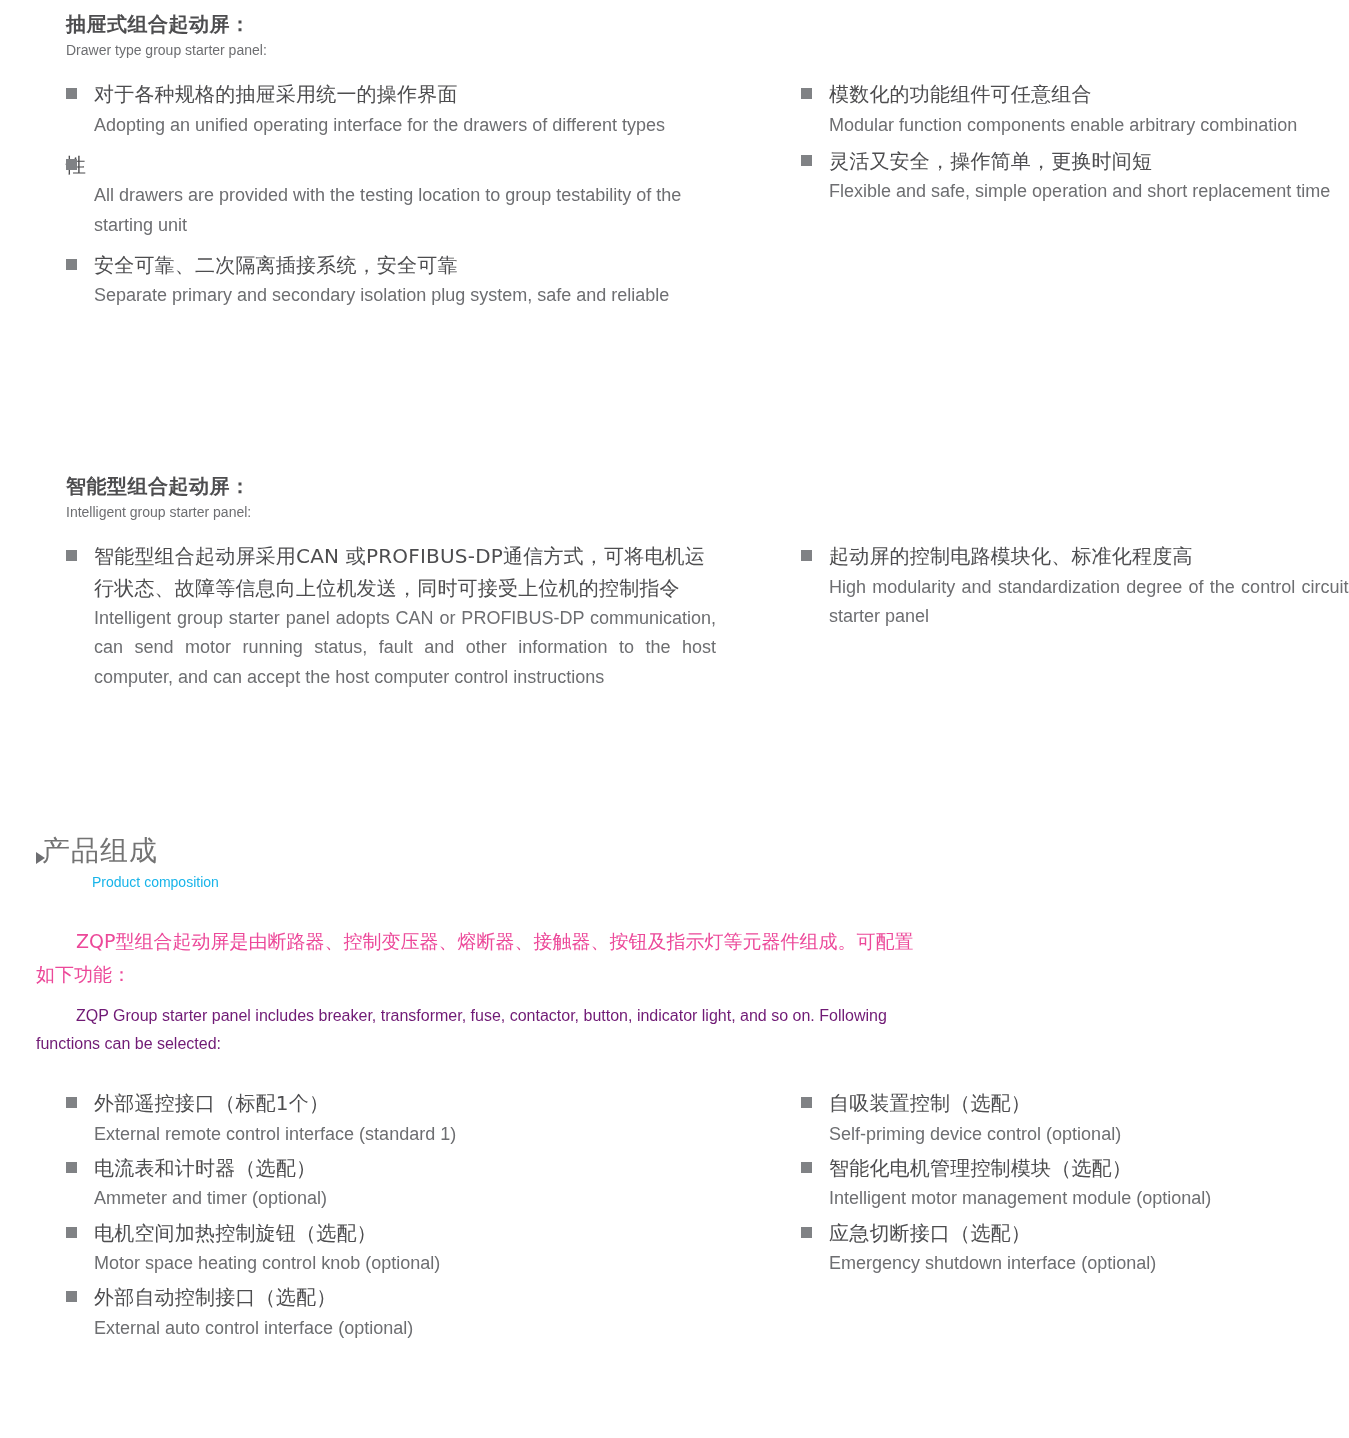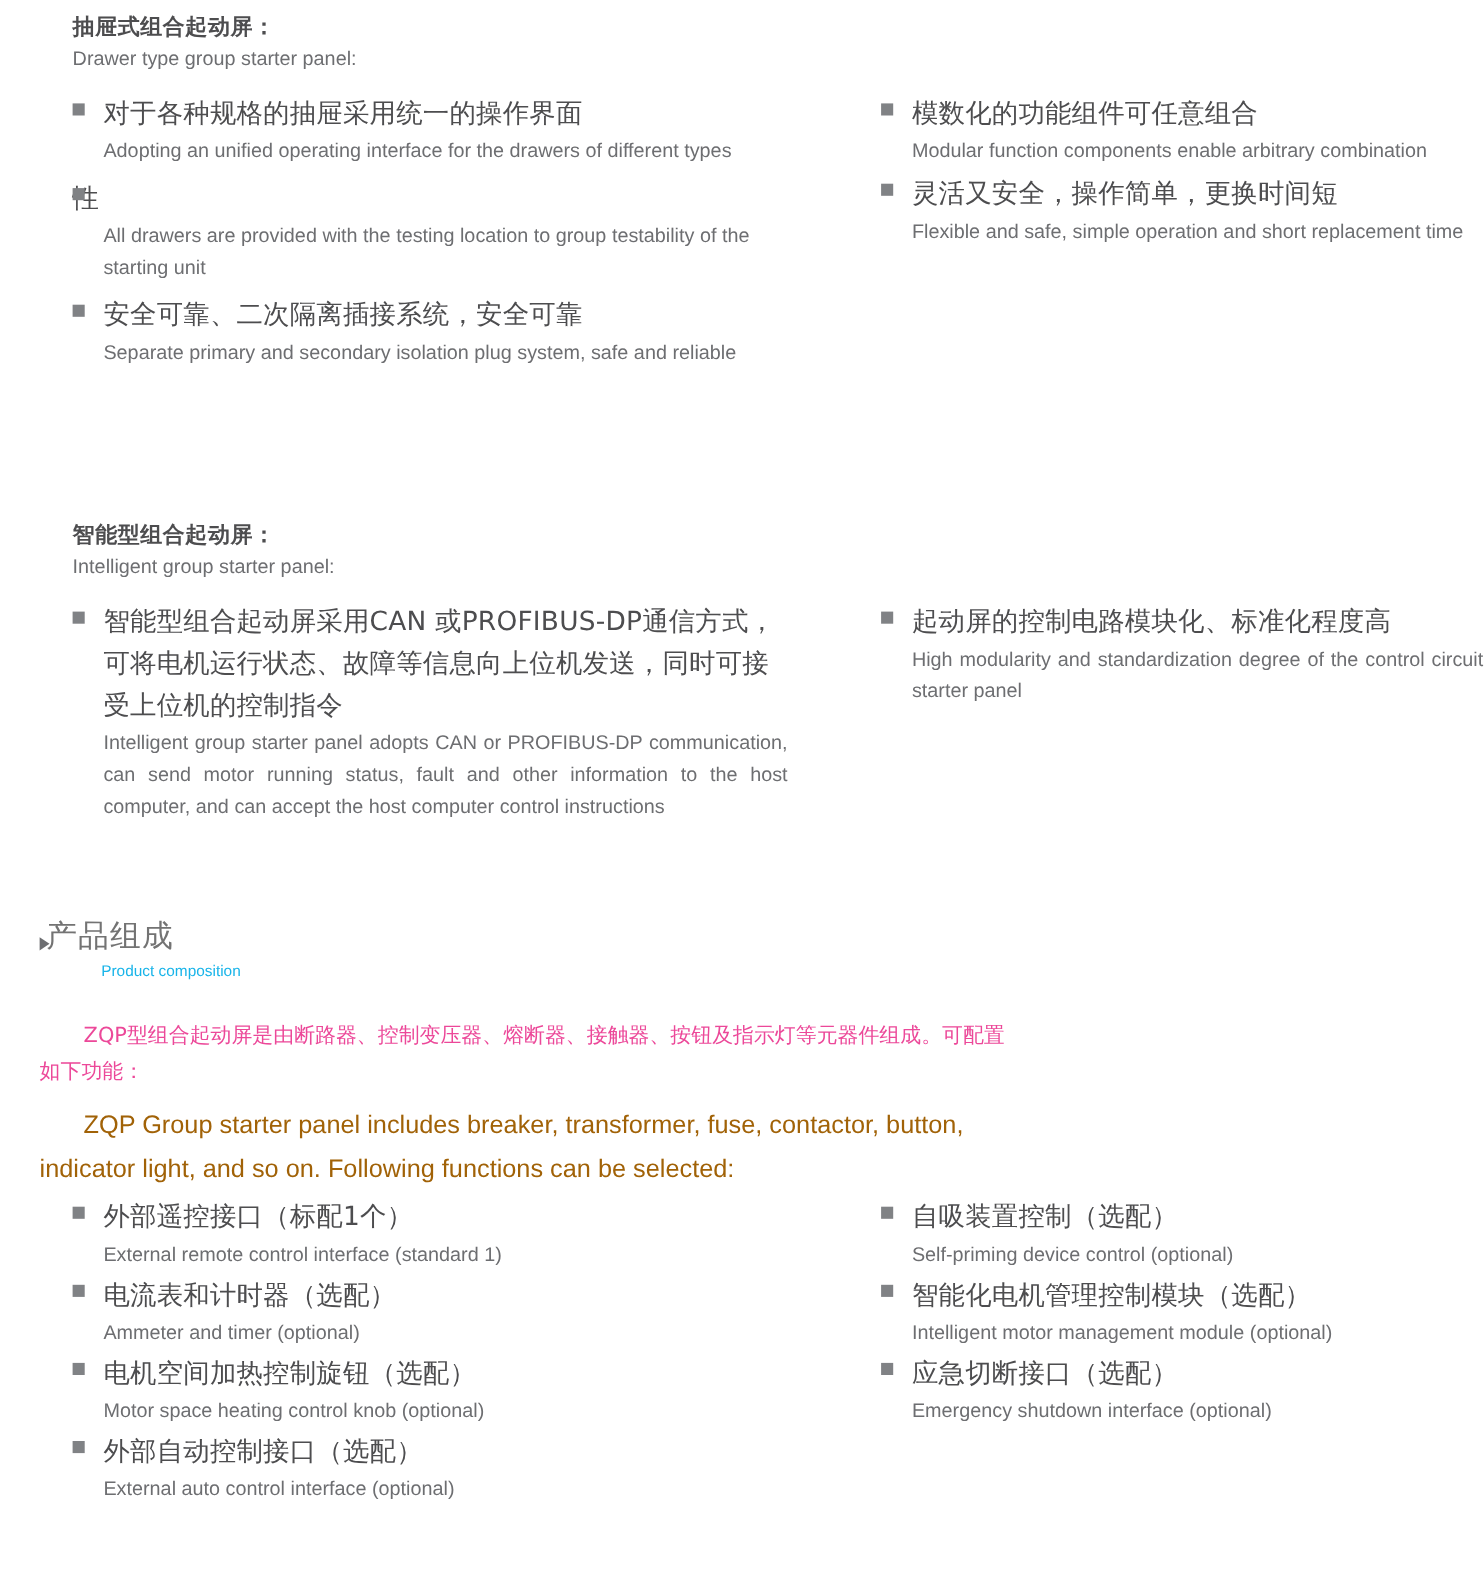--- a/index.html
+++ b/index.html
@@ -28,21 +28,21 @@
     font-family: "DejaVu Sans", "Liberation Sans", sans-serif;
   }
   .sec-title-cn {
     font-size: 20px;
     font-weight: bold;
     color: #4d4d4f;
     letter-spacing: 0.5px;
     line-height: 1.4;
   }
   .sec-title-en {
-    font-size: 18px;
+    font-size: 14px;
     color: #6d6e71;
     line-height: 1.5;
     margin-top: 2px;
   }
 
   
   .cols {
     position: relative;
     width: 100%;
   }
@@ -66,21 +66,21 @@
     position: absolute;
     left: 0;
     top: 9px;
     width: 11px;
     height: 11px;
     background: #808285;
     display: block;
   }
   .bullet .b-cn {
     margin-left: 28px;
-    font-size: 24px;
+    font-size: 20px;
     color: #4d4d4f;
     line-height: 1.58;
     letter-spacing: 0.2px;
   }
   .bullet .b-en {
     margin-left: 28px;
     font-size: 18px;
     color: #6d6e71;
     line-height: 1.62;
     text-align: justify;
@@ -125,22 +125,22 @@
 
   
   .para-cn {
     font-size: 19px;
     color: #ec4899;
     line-height: 1.75;
     text-indent: 40px;
     margin: 0;
   }
   .para-en {
-    font-size: 23px;
-    color: #a16207;
+    font-size: 16px;
+    color: #701a75;
     line-height: 1.75;
     text-indent: 40px;
     margin: 0;
   }
 </style>
 </head>
 <body>
 
 <div class="page">
 

